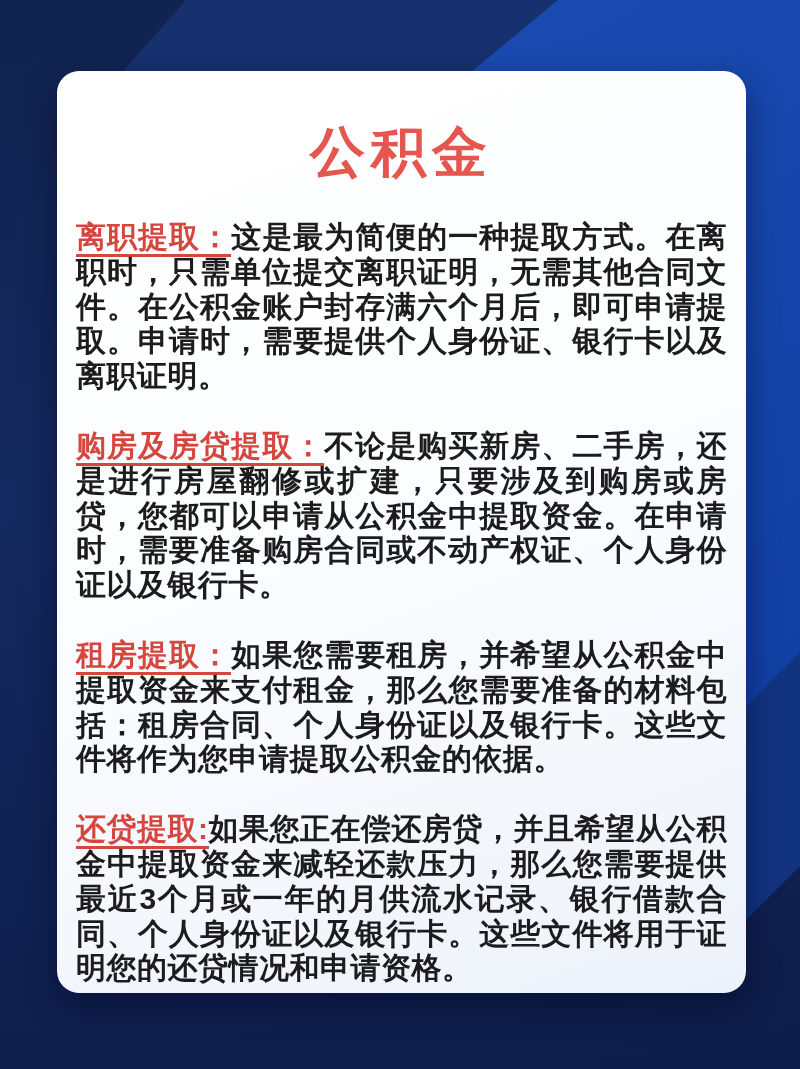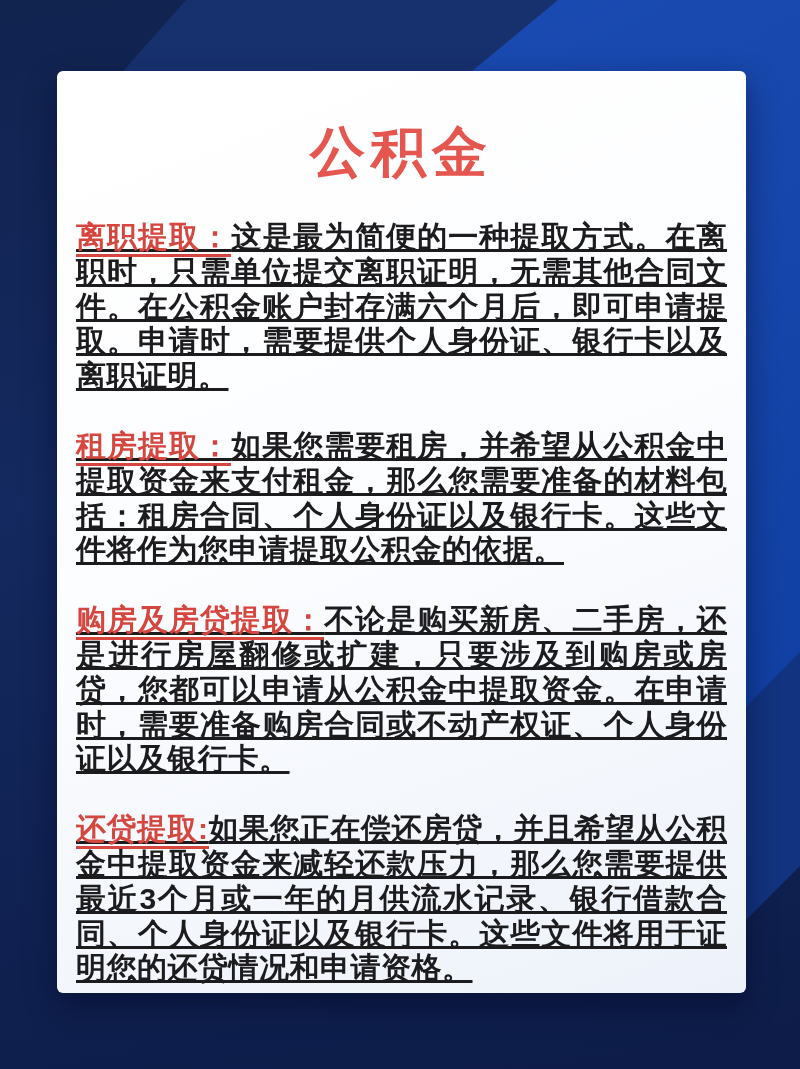--- a/index.html
+++ b/index.html
@@ -40,21 +40,21 @@
 
   
   .card {
     position: absolute;
     left: 57px;
     top: 71px;
     width: 689px;
     height: 922px;
     box-sizing: border-box;
     padding: 40px 19px 28px 19px;
-    border-radius: 6px;
+    border-radius: 22px;
     background: linear-gradient(160deg, #ffffff 0%, #fcfdff 45%, #edf2fa 100%);
     box-shadow: 0 12px 32px rgba(0, 5, 30, 0.45);
   }
 
   .title {
     margin: 8px 0 34px 0;
     text-align: center;
     color: #e4564e;
     font-size: 55px;
     font-weight: 800;
@@ -66,21 +66,20 @@
   }
 
   .section {
     margin: 0 0 35px 0;
     font-size: 30px;
     font-weight: 700;
     line-height: 34.8px;
     color: #1c1c1e;
     text-align: justify;
     letter-spacing: 0.5px;
-    text-decoration: underline;
   }
   .section:last-child {
     margin-bottom: 12px;
   }
   .section-heading {
     color: #d5463f;
     border-bottom: 3px solid #d5463f;
     padding-bottom: 1px;
   }
 </style>
@@ -94,19 +93,19 @@
 </div>
 
 <div class="card">
 
   <h1 class="title">
     <span class="title-line">公积金</span>
   </h1>
 
   <p class="section"><span class="section-heading">离职提取：</span><span class="section-body">这是最为简便的一种提取方式。在离职时，只需单位提交离职证明，无需其他合同文件。在公积金账户封存满六个月后，即可申请提取。申请时，需要提供个人身份证、银行卡以及离职证明。</span></p>
 
+  <p class="section"><span class="section-heading">购房及房贷提取：</span><span class="section-body">不论是购买新房、二手房，还是进行房屋翻修或扩建，只要涉及到购房或房贷，您都可以申请从公积金中提取资金。在申请时，需要准备购房合同或不动产权证、个人身份证以及银行卡。</span></p>
+
   <p class="section"><span class="section-heading">租房提取：</span><span class="section-body">如果您需要租房，并希望从公积金中提取资金来支付租金，那么您需要准备的材料包括：租房合同、个人身份证以及银行卡。这些文件将作为您申请提取公积金的依据。</span></p>
-
-  <p class="section"><span class="section-heading">购房及房贷提取：</span><span class="section-body">不论是购买新房、二手房，还是进行房屋翻修或扩建，只要涉及到购房或房贷，您都可以申请从公积金中提取资金。在申请时，需要准备购房合同或不动产权证、个人身份证以及银行卡。</span></p>
 
   <p class="section"><span class="section-heading">还贷提取:</span><span class="section-body">如果您正在偿还房贷，并且希望从公积金中提取资金来减轻还款压力，那么您需要提供最近3个月或一年的月供流水记录、银行借款合同、个人身份证以及银行卡。这些文件将用于证明您的还贷情况和申请资格。</span></p>
 
 </div>
 
 </body></html>

